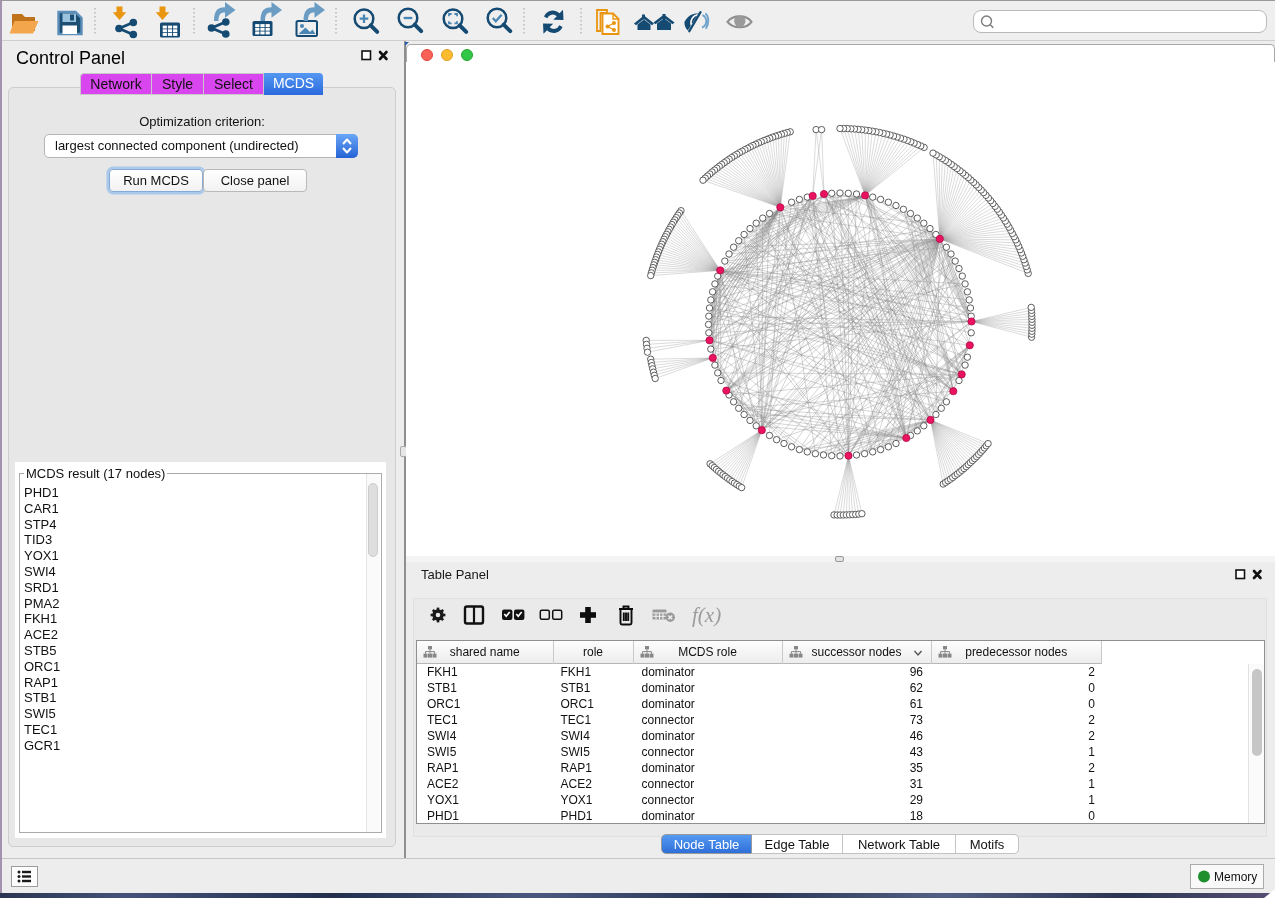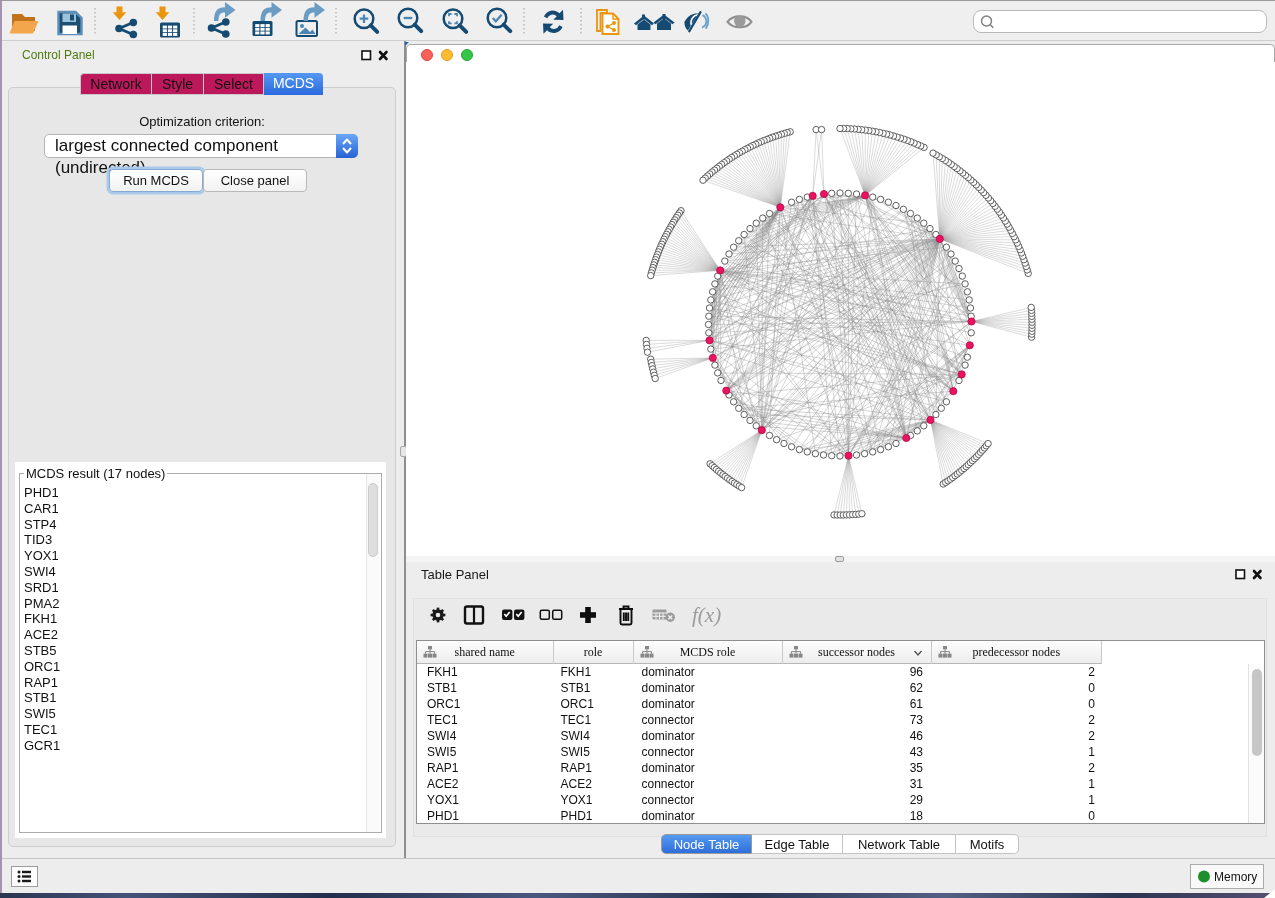--- a/index.html
+++ b/index.html
@@ -6,32 +6,32 @@
 html,body { width:1275px; height:898px; overflow:hidden; }
 body { font-family:"Liberation Sans", sans-serif; background:#ededed; position:relative; }
 .abs { position:absolute; }
 
 #topline { left:0; top:0; width:1275px; height:1px; background:#9a9a9a; }
 #leftline { left:0; top:1px; width:2px; height:892px; background:#a492ae; }
 #toolbar { left:2px; top:1px; width:1273px; height:40px; background:#efefef; border-bottom:1px solid #cfcfcf; }
 #searchbox { position:absolute; left:971px; top:9px; width:294px; height:23px; background:#fff; border:1px solid #b9b9b9; border-radius:8px; }
 
 #cpanel { left:2px; top:41px; width:402px; height:817px; background:#ededed; }
-#cp-title { left:22px; top:48px; font-size:12px; color:#4d7c0f; }
+#cp-title { left:16px; top:48px; font-size:18px; color:#000000; }
 #vsplit { left:404px; top:41px; width:2px; height:817px; background:#8f8f8f; }
 #vhandle { left:400px; top:446px; width:7px; height:11px; background:#e6e6e6; border:1px solid #aaa; border-radius:2px; }
 
-.cptab { position:absolute; top:73px; height:22px; background:#be185d; border:1px solid #c8c8c8; font-size:14px; color:#111; text-align:center; line-height:21px; }
+.cptab { position:absolute; top:73px; height:22px; background:#d946ef; border:1px solid #c8c8c8; font-size:14px; color:#111; text-align:center; line-height:21px; }
 #tab-net { left:80px; width:72px; border-radius:4px 0 0 0; }
 #tab-sty { left:152px; width:52px; border-left:none; }
 #tab-sel { left:204px; width:60px; border-left:none; }
 #tab-mcds { left:264px; width:59px; border:none; border-radius:0 4px 0 0; background:linear-gradient(#5598f2,#2a6ade); color:#fff; }
 #tabpanel { left:8px; top:87px; width:388px; height:760px; background:#e7e7e7; border:1px solid #cecece; border-radius:5px; }
 #optlabel { left:0; top:114px; width:404px; text-align:center; font-size:13px; color:#111; }
-#dropdown { left:44px; top:134px; width:314px; height:24px; background:#fff; border:1px solid #b4b4b4; border-radius:5px; font-size:17px; color:#111; line-height:22px; padding-left:10px; }
+#dropdown { left:44px; top:134px; width:314px; height:24px; background:#fff; border:1px solid #b4b4b4; border-radius:5px; font-size:13px; color:#111; line-height:22px; padding-left:10px; }
 #dd-btn { position:absolute; right:-1px; top:-1px; width:22px; height:24px; border-radius:0 5px 5px 0; background:linear-gradient(#6aa6f7,#2563d4); }
 .btn { position:absolute; height:23px; background:linear-gradient(#ffffff,#f2f2f2); border:1px solid #b9b9b9; border-radius:4px; font-size:13px; color:#111; text-align:center; line-height:21px; }
 #btn-run { left:109px; top:169px; width:94px; box-shadow:0 0 0 2.5px #aac9ea; border-color:#85abd4; }
 #btn-close { left:203px; top:169px; width:104px; }
 
 #mcds-block { left:15px; top:462px; width:371px; height:376px; background:#fff; }
 #mcds-border { left:19px; top:473px; width:363px; height:360px; border:1px solid #ababab; }
 #mcds-label { left:24px; top:466px; background:#fff; font-size:13px; color:#111; padding:0 2px; }
 #mcds-scroll { left:366px; top:474px; width:14px; height:358px; background:#fafafa; border-left:1px solid #e4e4e4; }
 #mcds-thumb { left:368px; top:483px; width:10px; height:74px; background:#dedede; border:1px solid #cccccc; border-radius:5px; }
@@ -43,21 +43,21 @@
 .tl { position:absolute; top:3.5px; width:12px; height:12px; border-radius:50%; }
 #netcanvas { left:406px; top:62px; width:869px; height:494px; background:#fff; overflow:hidden; }
 #hsplit { left:406px; top:556px; width:869px; height:6px; background:#f4f4f4; }
 #hhandle { left:835px; top:556px; width:9px; height:6px; background:#e2e2e2; border:1px solid #999; border-radius:2px; }
 
 #tpanel { left:406px; top:562px; width:869px; height:296px; background:#ededed; }
 #tp-title { left:421px; top:567px; font-size:13px; color:#1a1a1a; }
 #tsub { left:413px; top:598px; width:854px; height:239px; background:#eaeaea; border:1px solid #e0e0e0; }
 #ttable { left:416px; top:640px; width:849px; height:184px; background:#fff; border:1px solid #8f8f8f; }
 #thead { position:absolute; left:0; top:0; width:685px; height:23px; background:linear-gradient(#fdfdfd,#ededed); border-bottom:1px solid #b6b6b6; border-right:1px solid #b6b6b6; font-size:12px; color:#111; }
-.thcell { position:absolute; top:0; height:23px; border-right:1px solid #c9c9c9; text-align:center; line-height:23px;font-family:Liberation Serif, serif; }
+.thcell { position:absolute; top:0; height:23px; border-right:1px solid #c9c9c9; text-align:center; line-height:23px; }
 .trow { position:absolute; left:0; width:847px; height:16px; font-size:12px; color:#111; }
 .trow div { position:absolute; top:0; line-height:16px; }
 #tscroll { position:absolute; right:0; top:23px; width:16px; height:159px; background:#fbfbfb; border-left:1px solid #e2e2e2; }
 #tthumb { position:absolute; left:3px; top:5px; width:10px; height:87px; background:#c6c6c6; border-radius:5px; }
 
 .btab { position:absolute; top:834px; height:20px; background:#fff; border:1px solid #c3c3c3; font-size:13px; color:#111; text-align:center; line-height:19px; }
 #bt-node { left:661px; width:91px; border-radius:5px 0 0 5px; background:linear-gradient(#559af2,#2e6fd9); color:#fff; border-color:#9a9a9a; }
 #bt-edge { left:752px; width:91px; border-left:none; }
 #bt-nett { left:843px; width:113px; border-left:none; }
 #bt-motif { left:956px; width:63px; border-left:none; border-radius:0 5px 5px 0; }

